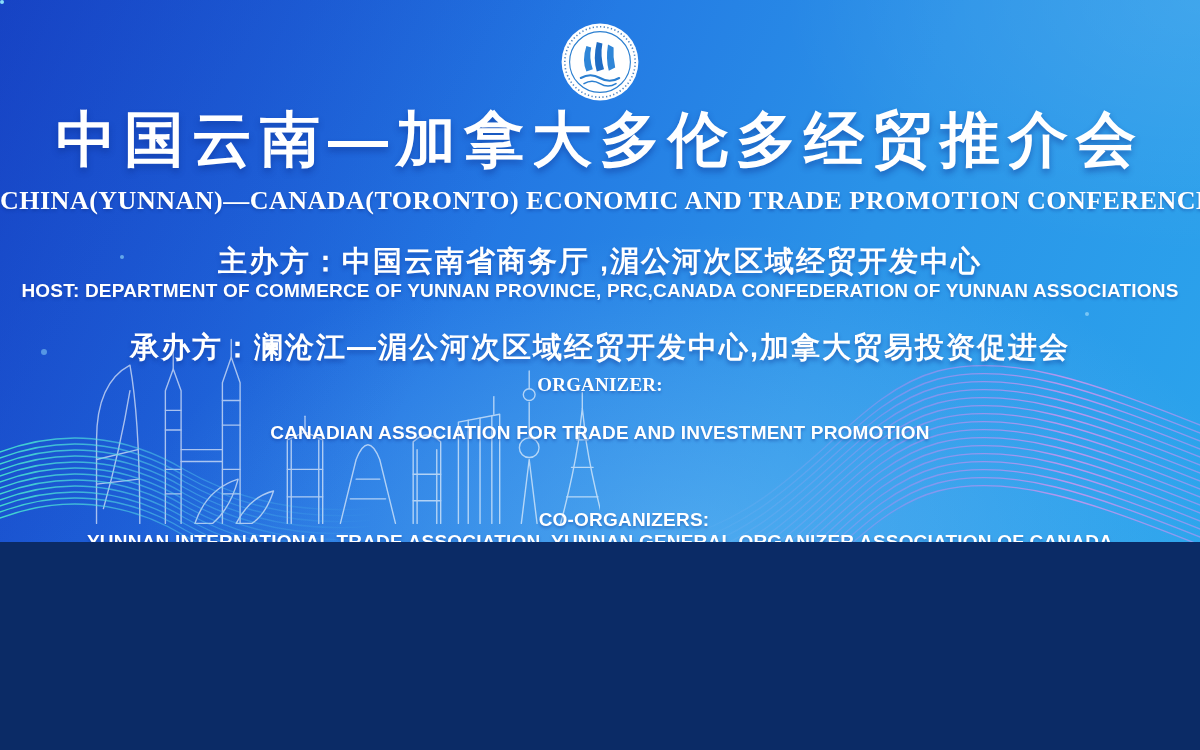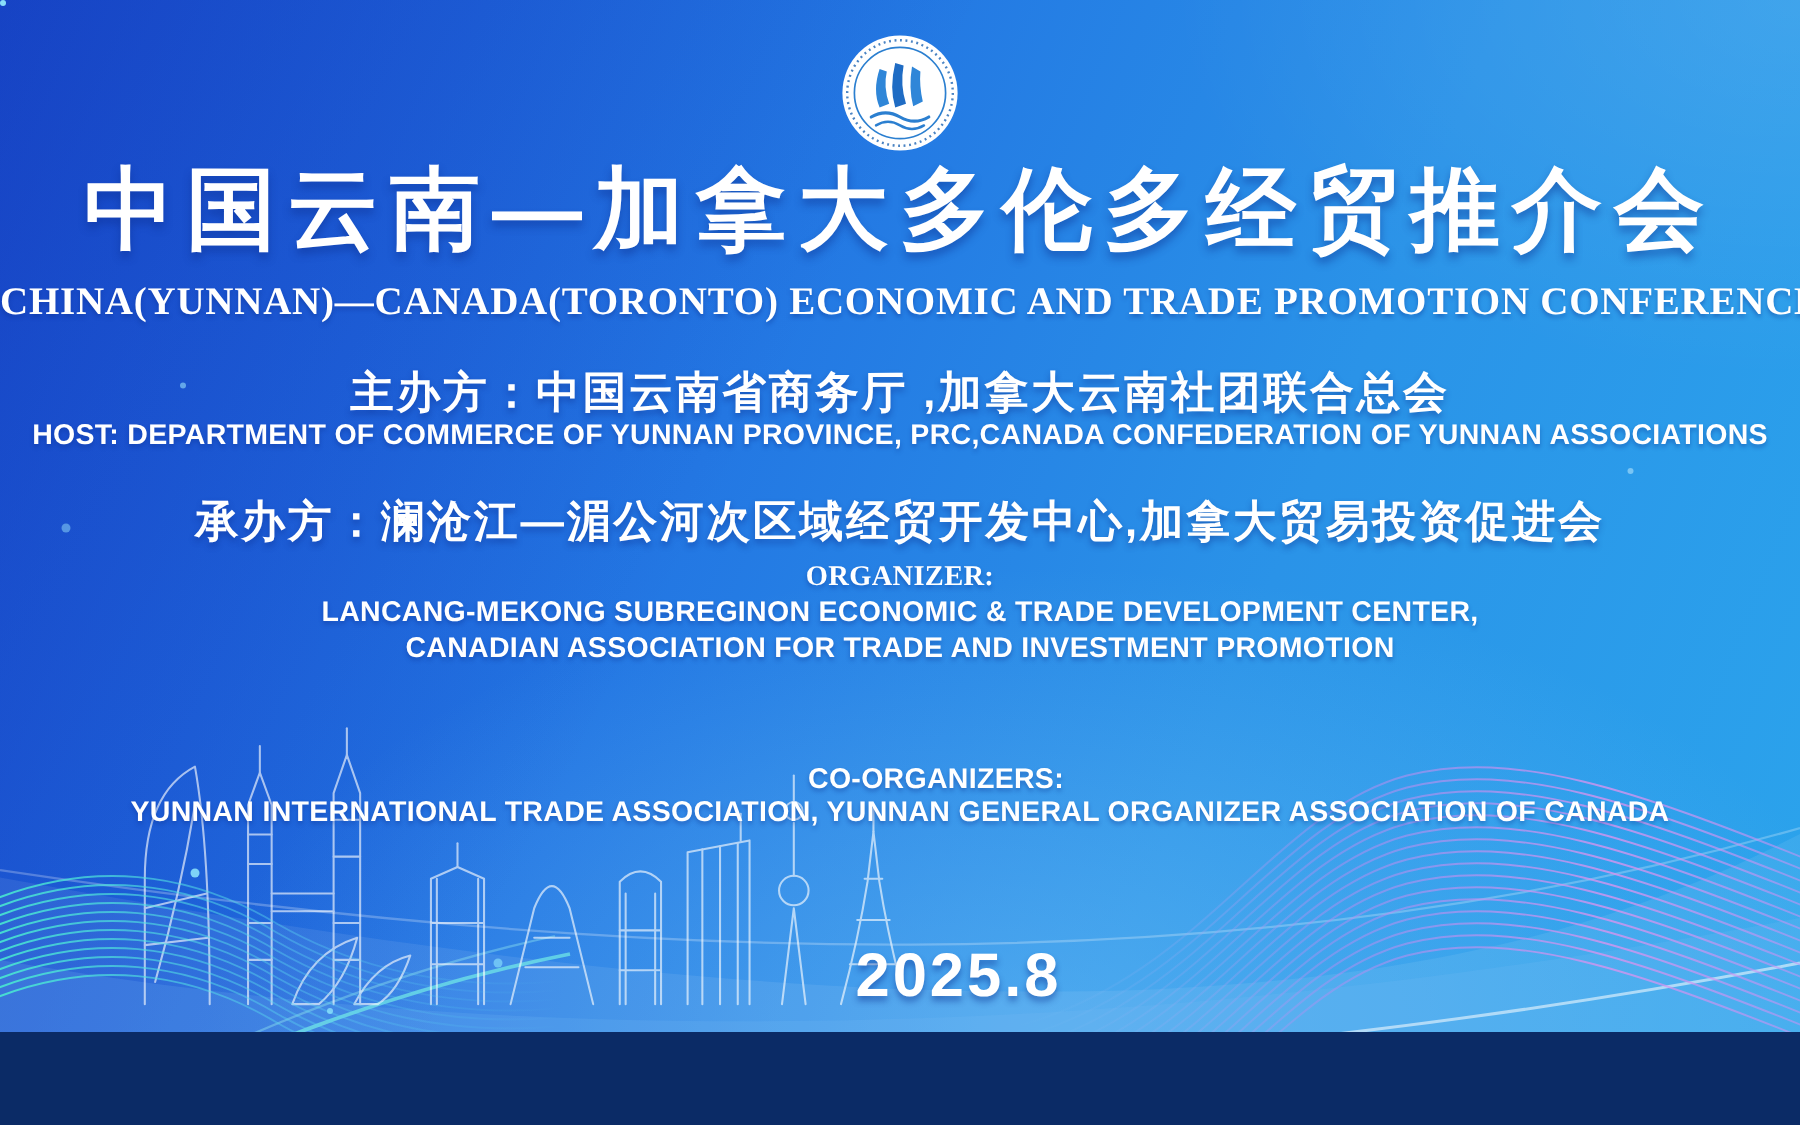--- a/index.html
+++ b/index.html
@@ -1,17 +1,17 @@
 <!DOCTYPE html>
 <html><head>
 <meta charset="utf-8">
 <style>
   html,body{margin:0;padding:0;background:#0b2b66;}
   .poster{
-    position:relative;width:1200px;height:688px;overflow:hidden;
+    position:relative;width:1200px;height:542px;overflow:hidden;
     font-family:"Liberation Sans","DejaVu Sans",sans-serif;color:#fff;
     background:
       radial-gradient(ellipse 900px 500px at 58% 100%, rgba(130,205,250,.40), rgba(130,205,250,0) 62%),
       radial-gradient(ellipse 700px 420px at 100% 0%, rgba(255,255,255,.10), rgba(255,255,255,0) 60%),
       linear-gradient(112deg,#1b4ed8 0%,#1f63de 22%,#2377e3 40%,#2a93e8 68%,#2ba4ec 100%);
   }
   .layer{position:absolute;inset:0;pointer-events:none;}
   .shade-tl{position:absolute;inset:0;background:linear-gradient(118deg,rgba(12,42,150,.30),rgba(12,42,150,0) 42%);}
   .center{position:absolute;left:0;width:100%;text-align:center;}
 
@@ -173,26 +173,25 @@
     <path d="M46,25 Q41,46 46,62 L55,59 Q50,43 53,27 Z" fill="#1f6cc4"></path>
     <path d="M60,28 Q57,46 61,61 L69,57 Q66,44 67,32 Z" fill="#2f86d8"></path>
 
     <path d="M26,70 Q38,63 50,70 Q62,77 74,70" fill="none" stroke="#2b7fd0" stroke-width="2.6" stroke-linecap="round"></path>
     <path d="M30,77 Q40,71 50,77 Q60,83 70,77" fill="none" stroke="#2b7fd0" stroke-width="2" stroke-linecap="round"></path>
   </svg>
 
   <div class="center title-zh">中国云南—加拿大多伦多经贸推介会</div>
   <div class="center title-en">CHINA(YUNNAN)—CANADA(TORONTO) ECONOMIC AND TRADE PROMOTION CONFERENCE</div>
 
-  <div class="center zh-line host-zh">主办方：中国云南省商务厅 ,加拿大云南社团联合总会</div>
+  <div class="center zh-line host-zh">主办方：中国云南省商务厅 ,湄公河次区域经贸开发中心</div>
   <div class="center en-line host-en">HOST: DEPARTMENT OF COMMERCE OF YUNNAN PROVINCE, PRC,CANADA CONFEDERATION OF YUNNAN ASSOCIATIONS</div>
 
   <div class="center zh-line org-zh">承办方：澜沧江—湄公河次区域经贸开发中心,加拿大贸易投资促进会</div>
   <div class="center en-line org-label">ORGANIZER:</div>
-  <div class="center en-line org-l1">LANCANG-MEKONG SUBREGINON ECONOMIC &amp; TRADE DEVELOPMENT CENTER,</div>
   <div class="center en-line org-l2">CANADIAN ASSOCIATION FOR TRADE AND INVESTMENT PROMOTION</div>
 
   <div class="center en-line coorg-label">CO-ORGANIZERS:</div>
   <div class="center en-line coorg-l1">YUNNAN INTERNATIONAL TRADE ASSOCIATION, YUNNAN GENERAL ORGANIZER ASSOCIATION OF CANADA</div>
 
   <div class="center date">2025.8</div>
 
 </div>
 
 </body></html>

